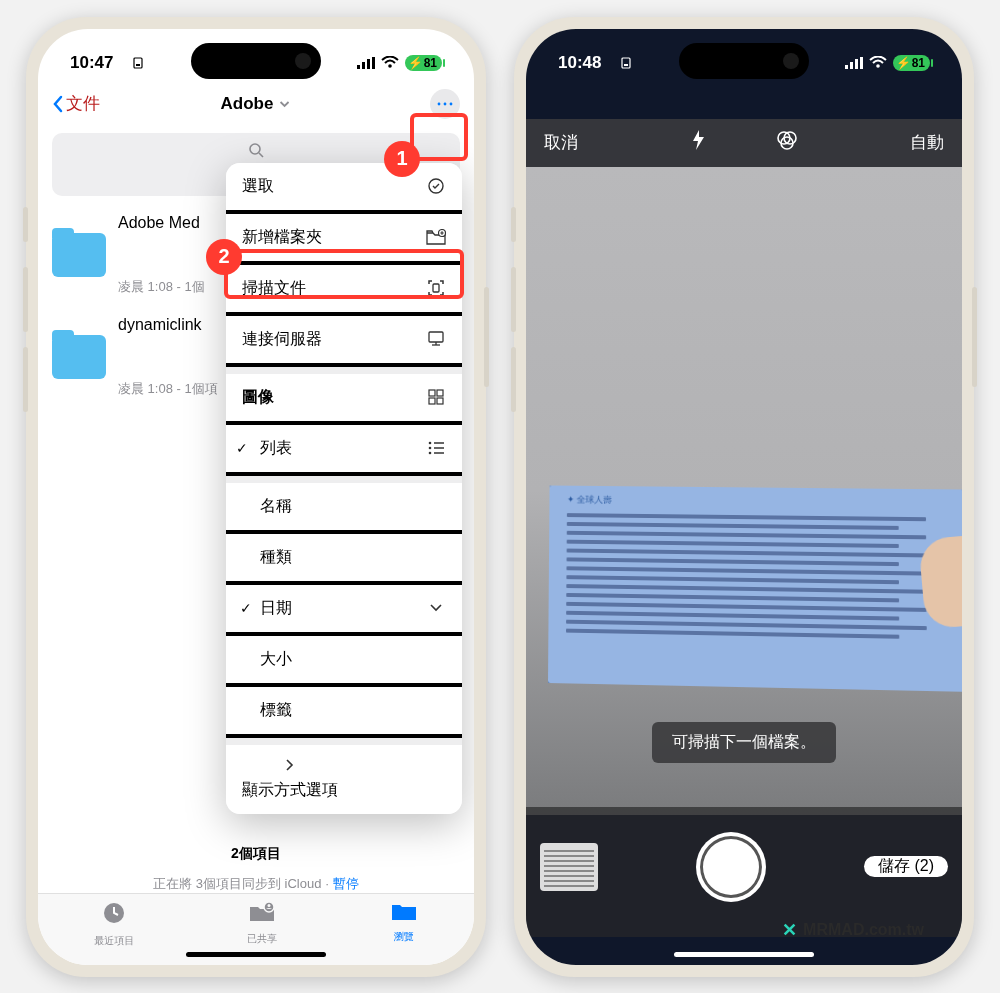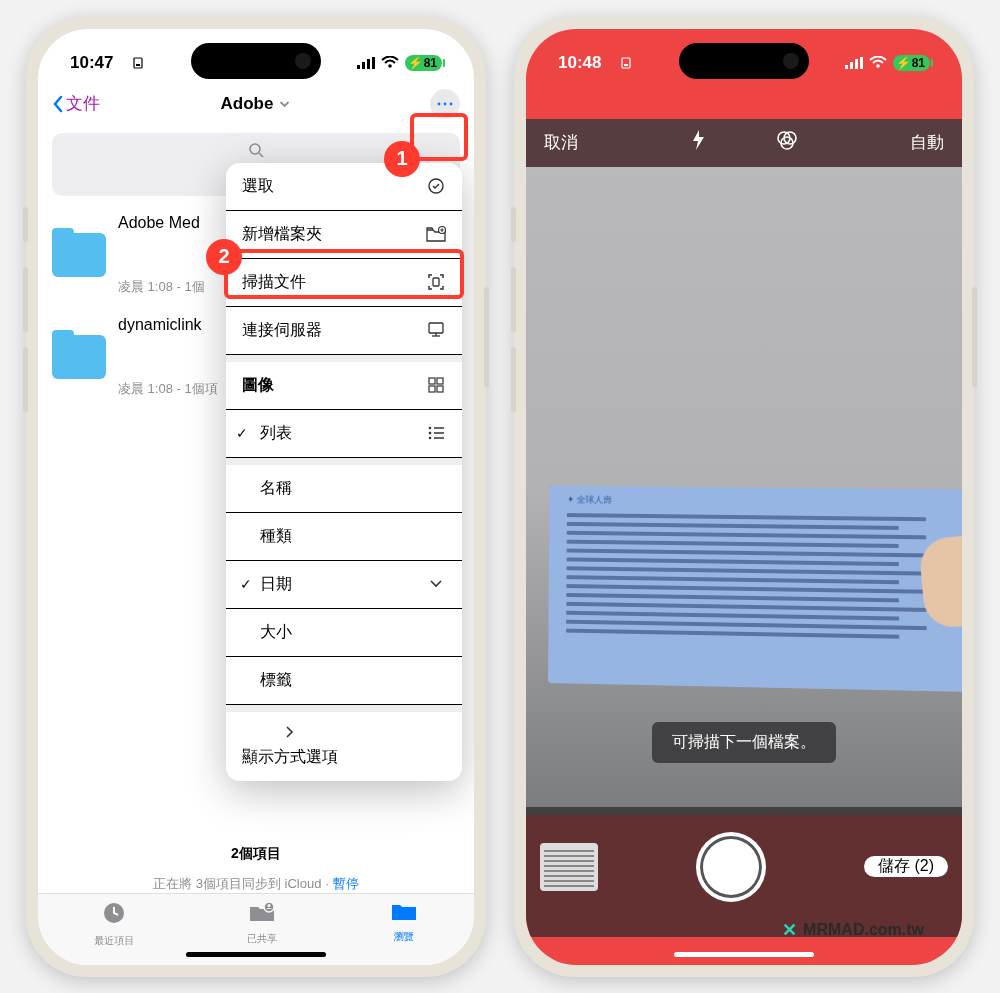--- a/index.html
+++ b/index.html
@@ -5,47 +5,47 @@
   * { box-sizing: border-box; margin: 0; padding: 0; font-family: -apple-system, "Helvetica Neue", Arial, sans-serif; }
   body { background: #f2f2f2; width: 1000px; height: 993px; display: flex; justify-content: center; align-items: center; gap: 28px; }
   .phone { width: 460px; height: 960px; border-radius: 60px; background: #e8e3d8; padding: 12px; position: relative; box-shadow: 0 4px 20px rgba(0,0,0,.2); }
   .side-btn { position: absolute; background: #d8d3c8; border-radius: 3px; }
   .side-btn.l1 { left: -3px; top: 190px; width: 5px; height: 35px; }
   .side-btn.l2 { left: -3px; top: 250px; width: 5px; height: 65px; }
   .side-btn.l3 { left: -3px; top: 330px; width: 5px; height: 65px; }
   .side-btn.r1 { right: -3px; top: 270px; width: 5px; height: 100px; }
   .screen { width: 100%; height: 100%; border-radius: 50px; overflow: hidden; position: relative; }
   .screen.light { background: #fff; }
-  .screen.dark { background: #ef4444; }
+  .screen.dark { background: #0f172a; }
   
   .status { position: absolute; top: 0; left: 0; right: 0; height: 56px; display: flex; justify-content: space-between; align-items: center; padding: 12px 32px 0; font-weight: 600; z-index: 50; }
   .status .time { font-size: 17px; display: flex; align-items: center; gap: 20px; }
   .status .right { display: flex; align-items: center; gap: 6px; }
   .dark .status { color: #fff; }
   .notch { position: absolute; top: 14px; left: 50%; transform: translateX(-50%); width: 130px; height: 36px; background: #000; border-radius: 22px; z-index: 60; }
   .notch::after { content: ""; position: absolute; right: 10px; top: 10px; width: 16px; height: 16px; border-radius: 50%; background: #1a1a1a; }
   
   .batt { display: inline-flex; align-items: center; background: #34c759; color: #000; font-size: 12px; font-weight: 700; border-radius: 8px; padding: 1px 5px 1px 4px; position: relative; height: 16px; }
   .batt::after { content: ""; position: absolute; right: -3px; top: 4px; width: 2px; height: 8px; background: #34c759; border-radius: 1px; }
   .sig svg, .wifi svg { display: block; }
   
   .nav { padding: 60px 14px 6px; display: flex; align-items: center; justify-content: space-between; }
-  .nav .back { color: #a21caf; font-size: 17px; display: flex; align-items: center; gap: 2px; }
+  .nav .back { color: #b91c1c; font-size: 17px; display: flex; align-items: center; gap: 2px; }
   .nav .title { font-weight: 600; font-size: 17px; display: flex; align-items: center; gap: 4px; position: absolute; left: 50%; transform: translateX(-50%); }
   .nav .more { width: 30px; height: 30px; border-radius: 50%; background: #e9e9eb; display: flex; align-items: center; justify-content: center; color: #007aff; font-size: 18px; position: relative; }
   .search { margin: 8px 14px; background: #eeeef0; border-radius: 10px; padding: 9px 10px; display: flex; align-items: center; gap: 6px; color: #8e8e93; font-size: 17px; flex-direction: column; }
   .folders { padding: 0 14px; }
   .folder-row { display: flex; align-items: center; gap: 12px; padding: 10px 0; }
   .folder-ic { width: 54px; height: 44px; background: #55bef0; border-radius: 6px; position: relative; }
   .folder-ic::before { content: ""; position: absolute; top: -5px; left: 0; width: 22px; height: 10px; background: #55bef0; border-radius: 4px 4px 0 0; }
   .folder-txt .name { font-size: 16px; color: #000; }
   .folder-txt .meta { font-size: 13px; color: #8e8e93; margin-top: 46px; }
   
   .popup { position: absolute; top: 134px; right: 12px; width: 236px; background: #f6f6f8; border-radius: 14px; box-shadow: 0 10px 40px rgba(0,0,0,.25); overflow: hidden; z-index: 40; }
-  .popup .item { display: flex; justify-content: space-between; align-items: center; padding: 13px 16px; font-size: 16px; background: #fff; border-bottom: 1px solid #000000; position: relative; }
+  .popup .item { display: flex; justify-content: space-between; align-items: center; padding: 13px 16px; font-size: 16px; background: #fff; border-bottom: 4px solid #000000; position: relative; }
   .popup .item .ic { width: 20px; display: flex; justify-content: center; color: #333; }
   .popup .sep { height: 7px; background: #eeeeef; }
   .popup .item.check::before { content: "✓"; position: absolute; left: 10px; font-size: 14px; }
   .popup .item.check { padding-left: 34px; }
   .popup .item.indent { padding-left: 16px; font-weight: bold; }
   .popup .item.sort { padding-left: 34px; }
   .popup .item.sort.check::before { left: 14px; }
   .popup .item.last { border-bottom: none; }
   
   .callout-box { position: absolute; border: 4px solid #ff3b30; border-radius: 6px; z-index: 45; pointer-events: none; }

